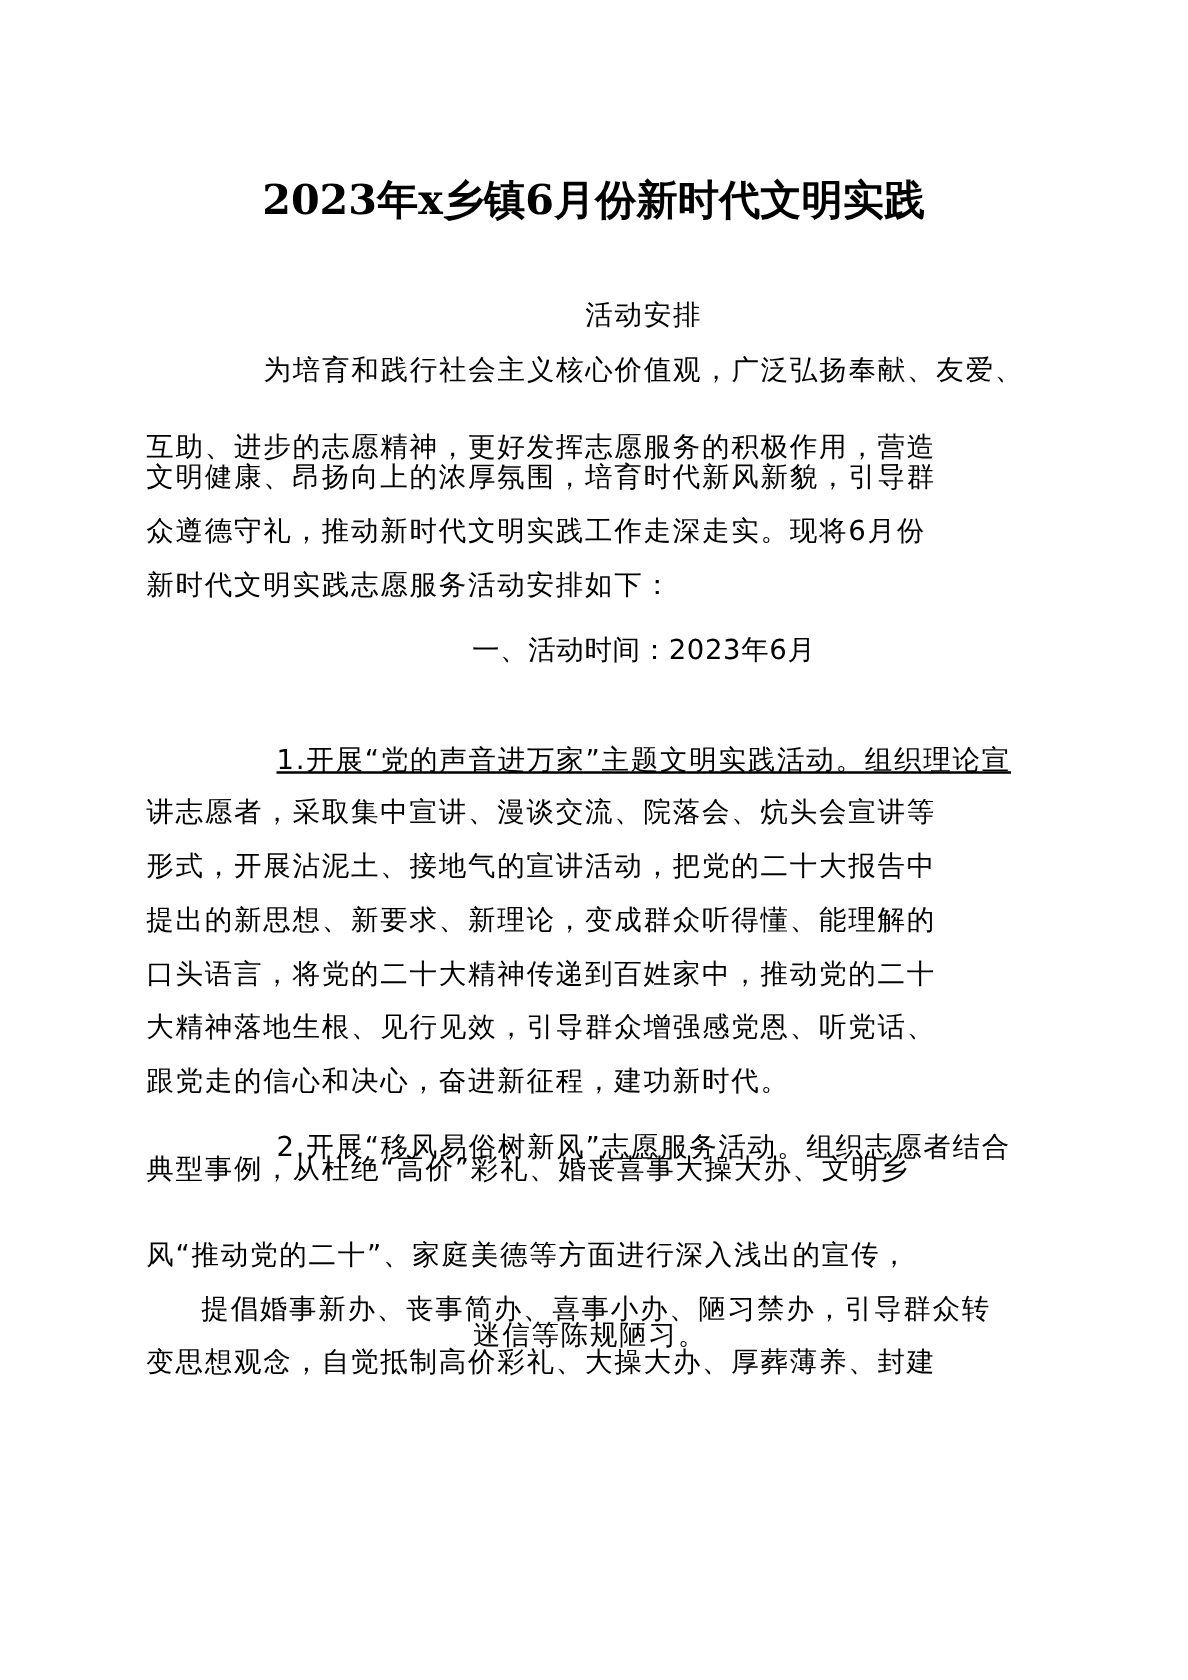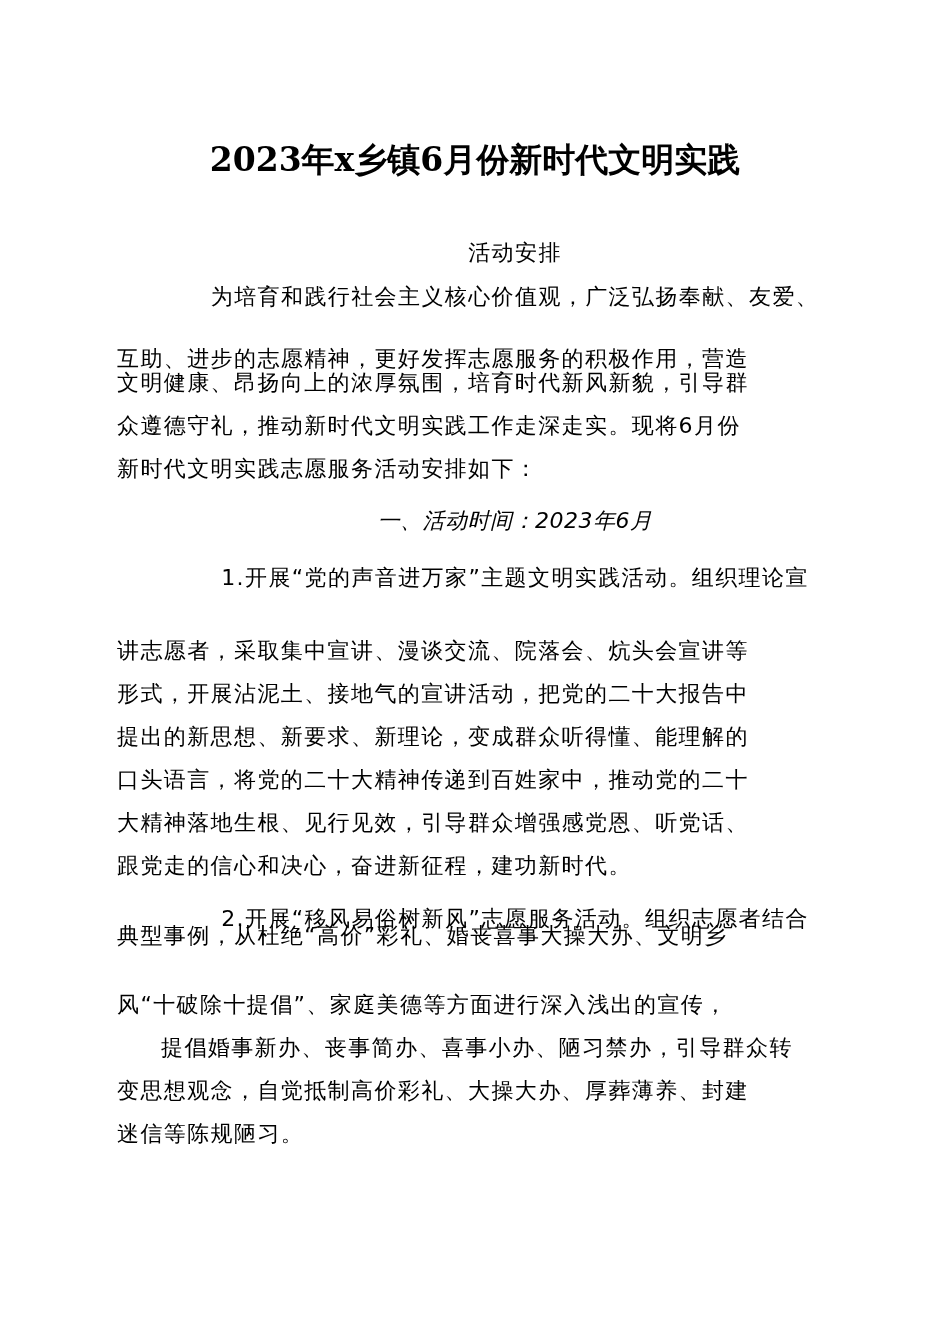--- a/index.html
+++ b/index.html
@@ -41,21 +41,20 @@
       font-family: "DejaVu Sans", "Liberation Sans", sans-serif;
       font-size: 22px;
       line-height: 30px;
       white-space: nowrap;
       letter-spacing: 1.4px;
     }
     .indent { left: 160px; text-align: center; }
     .heading {
       font-family: "DejaVu Sans", "Liberation Sans", sans-serif;
       letter-spacing: 0.5px;
-      font-style: italic;
     }
   </style>
 </head>
 <body>
 
 <div class="page">
 
   <div class="title">2023年x乡镇6月份新时代文明实践</div>
 
   <div class="line indent" style="top:238px;">活动安排</div>
@@ -65,31 +64,31 @@
     <div class="line" style="top:320px;margin-top:24px;">互助、进步的志愿精神，更好发挥志愿服务的积极作用，营造</div>
     <div class="line" style="top:368px;">文明健康、昂扬向上的浓厚氛围，培育时代新风新貌，引导群</div>
     <div class="line" style="top:411px;">众遵德守礼，推动新时代文明实践工作走深走实。现将6月份</div>
     <div class="line" style="top:454px;">新时代文明实践志愿服务活动安排如下：</div>
   </div>
 
   <div class="line indent heading" style="top:506px;">一、活动时间：2023年6月</div>
 
 
   <div>
-    <div class="line indent" style="top:563px;">1.开展“党的声音进万家”主题文明实践活动。组织理论宣</div>
+    <div class="line indent" style="top:594px;text-decoration:underline;">1.开展“党的声音进万家”主题文明实践活动。组织理论宣</div>
     <div class="line" style="top:636px;">讲志愿者，采取集中宣讲、漫谈交流、院落会、炕头会宣讲等</div>
     <div class="line" style="top:679px;">形式，开展沾泥土、接地气的宣讲活动，把党的二十大报告中</div>
     <div class="line" style="top:722px;">提出的新思想、新要求、新理论，变成群众听得懂、能理解的</div>
     <div class="line" style="top:765px;">口头语言，将党的二十大精神传递到百姓家中，推动党的二十</div>
     <div class="line" style="top:808px;">大精神落地生根、见行见效，引导群众增强感党恩、听党话、</div>
     <div class="line" style="top:851px;">跟党走的信心和决心，奋进新征程，建功新时代。</div>
   </div>
 
   <div>
     <div class="line indent" style="top:904px;">2.开展“移风易俗树新风”志愿服务活动。组织志愿者结合</div>
     <div class="line" style="top:921px;">典型事例，从杜绝“高价”彩礼、婚丧喜事大操大办、文明乡</div>
-    <div class="line" style="top:990px;">风“十破除十提倡”、家庭美德等方面进行深入浅出的宣传，</div>
+    <div class="line" style="top:990px;">风“推动党的二十”、家庭美德等方面进行深入浅出的宣传，</div>
     <div class="line" style="top:1033px;margin-left:44px;">提倡婚事新办、丧事简办、喜事小办、陋习禁办，引导群众转</div>
     <div class="line" style="top:1076px;">变思想观念，自觉抵制高价彩礼、大操大办、厚葬薄养、封建</div>
-    <div class="line" style="top:1119px;">迷信等陈规陋习。</div>
+    <div class="line" style="top:1054px;text-align:center;">迷信等陈规陋习。</div>
   </div>
 
 </div>
 
 </body></html>

